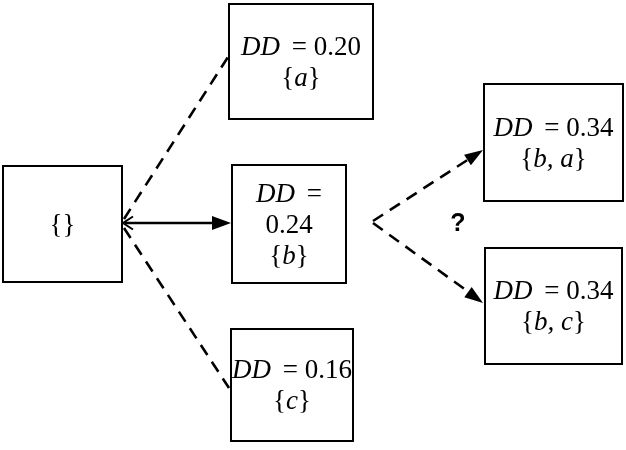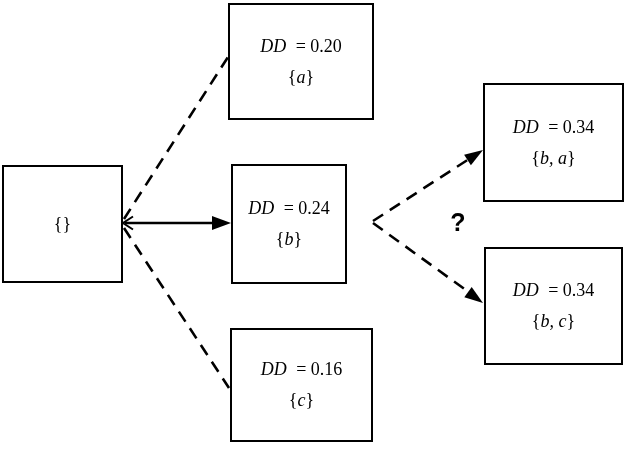--- a/index.html
+++ b/index.html
@@ -13,41 +13,41 @@
   }
   .node{
     position:absolute;
     border:2.5px solid #000;
     background:#fff;
     display:flex;
     flex-direction:column;
     align-items:center;
     justify-content:center;
     text-align:center;
-    font-size:18px;
+    font-size:27px;
     line-height:31px;
     box-sizing:border-box;
   }
   .it{font-style:italic;}
   .eq{margin-left:5px;}
   .edges{position:absolute;left:0;top:0;}
   .qmark{
     position:absolute;
     left:458px;top:222px;
     transform:translate(-50%,-50%);
     font-family:"Liberation Sans", sans-serif;
     font-weight:700;
     font-size:25px;
     color:#000;
   }
   
   #node-root{left:2px;  top:165px; width:121px; height:118px;}
   #node-a   {left:228px; top:3px;   width:146px; height:117px;}
   #node-b   {left:231px; top:164px; width:116px; height:120px;}
-  #node-c   {left:230px; top:328px; width:143px; height:114px;}
+  #node-c   {left:230px; top:328px; width:124px; height:114px;}
   #node-ba  {left:483px; top:83px;  width:141px; height:119px;}
   #node-bc  {left:484px; top:247px; width:139px; height:118px;}
 </style>
 </head>
 <body>
 
 <div class="canvas">
 
   <svg class="edges" width="626" height="450" viewBox="0 0 626 450">
 

